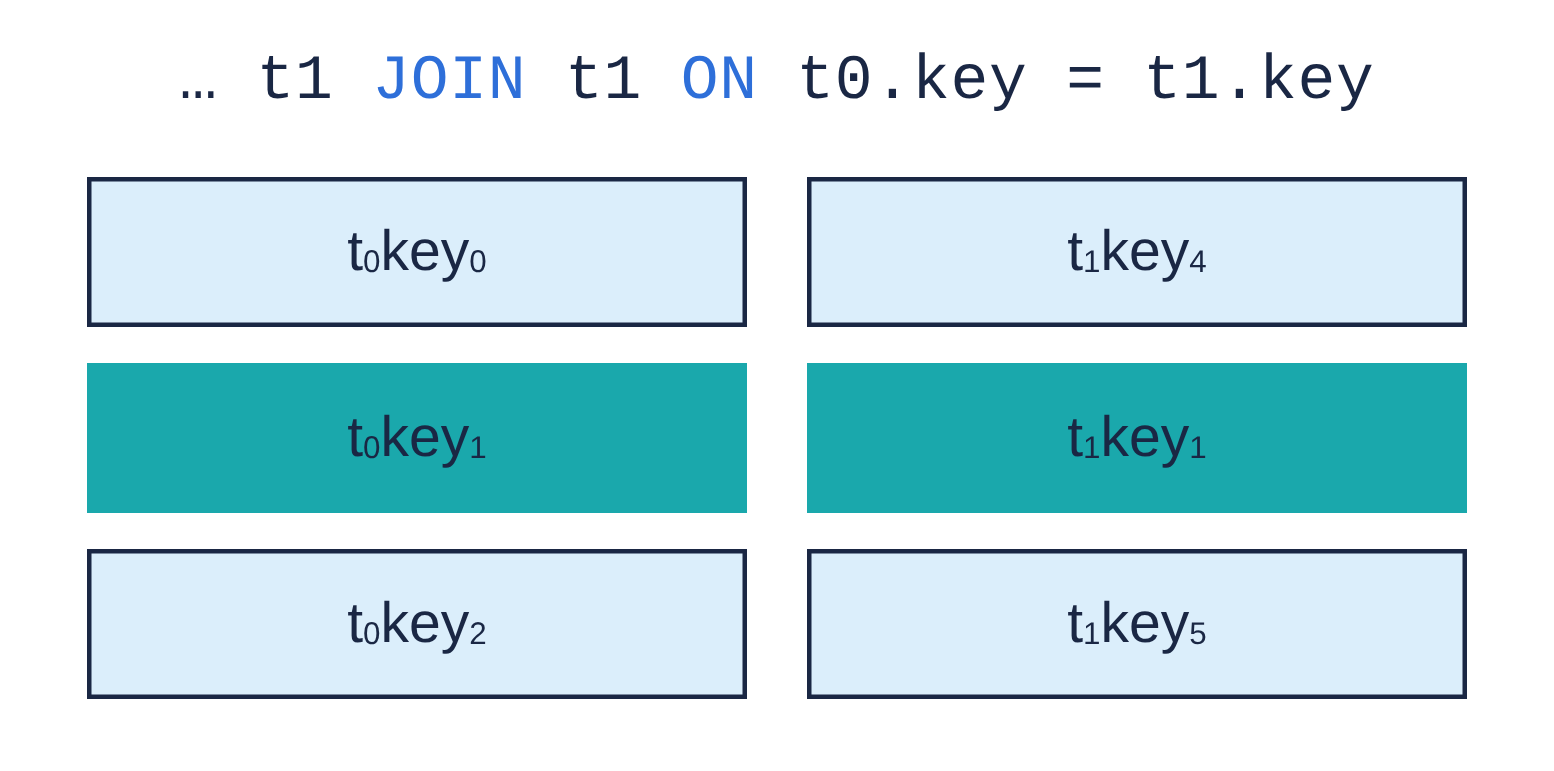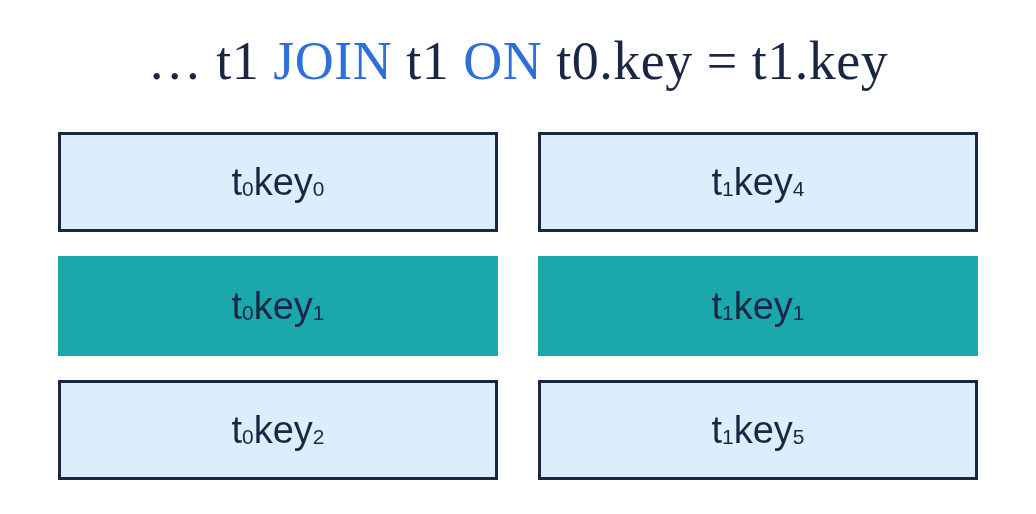--- a/index.html
+++ b/index.html
@@ -4,22 +4,22 @@
 <style>
   * { box-sizing: border-box; margin: 0; padding: 0; }
   body {
     width: 1036px;
     height: 514px;
     background: #ffffff;
     font-family: -apple-system, BlinkMacSystemFont, "Segoe UI", Arial, sans-serif;
     padding: 30px 40px;
   }
   .sql-title {
-    font-family: Liberation Serif, serif;
-    font-size: 54px;
+    font-family: Liberation Mono, monospace;
+    font-size: 42px;
     font-weight: 500;
     color: #1a2744;
     text-align: center;
     margin-bottom: 40px;
     letter-spacing: 0.5px;
   }
   .kw { color: #2e6fd9; }
   .columns {
     display: flex;
     justify-content: center;

